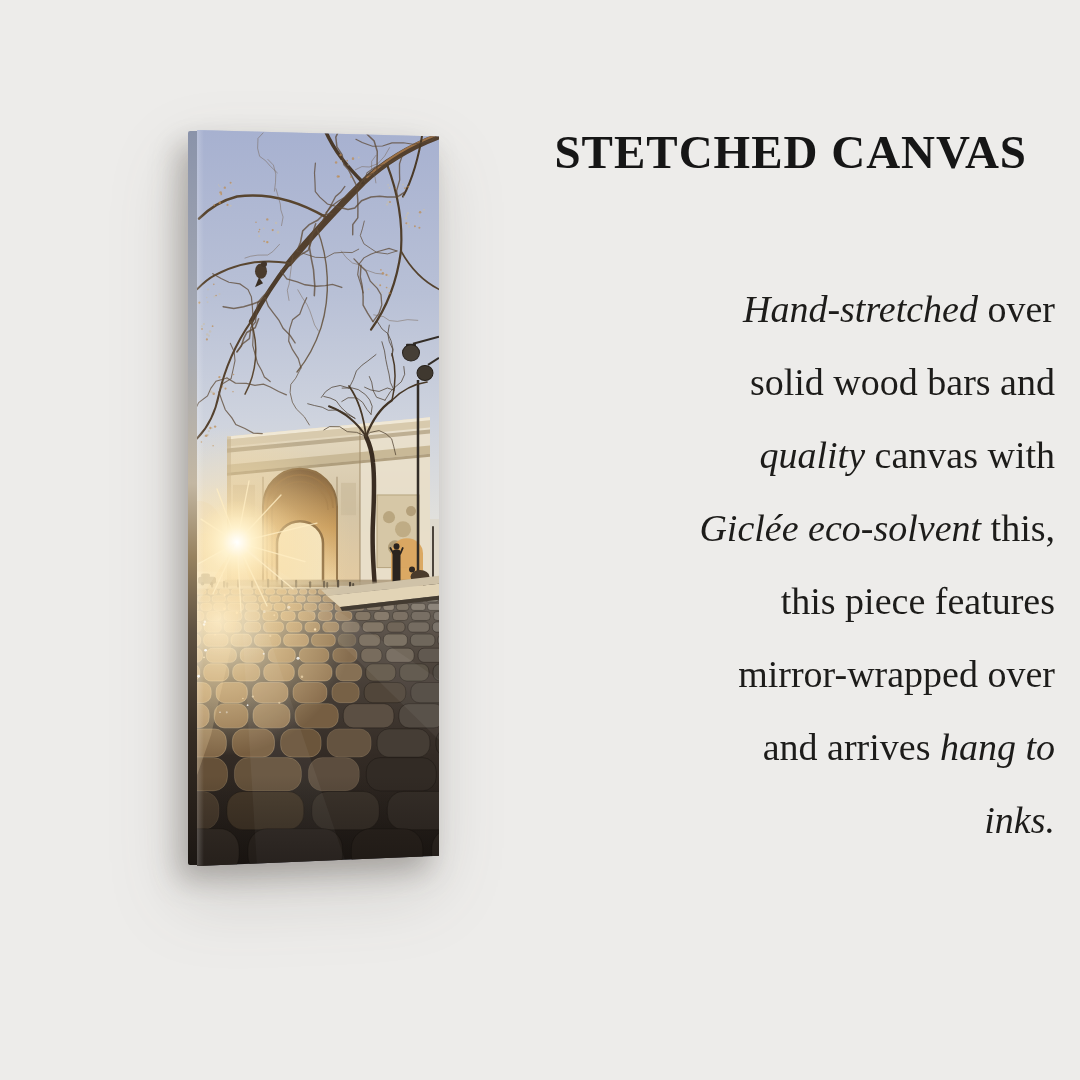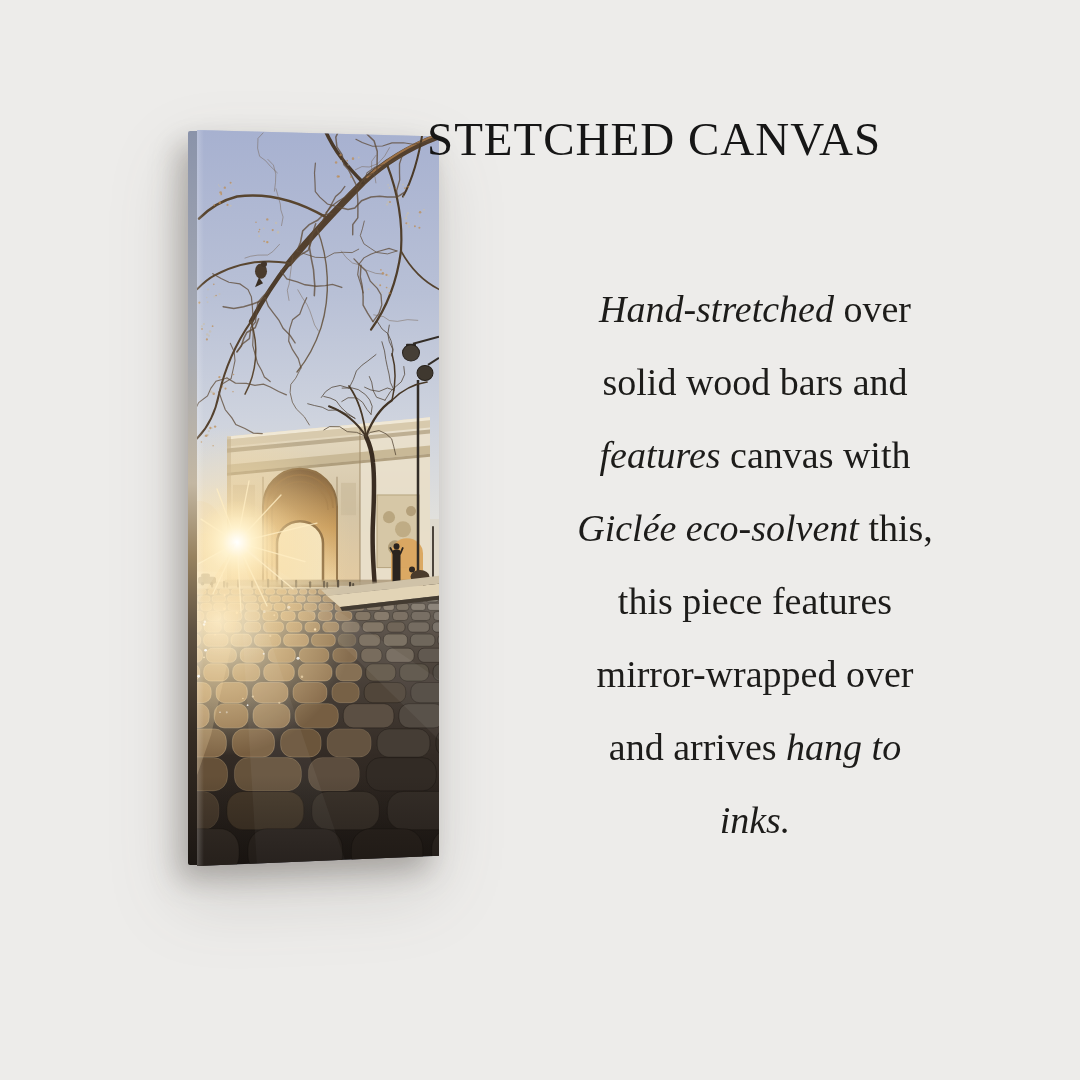--- a/index.html
+++ b/index.html
@@ -9,23 +9,23 @@
   
   .canvas-wrap{position:absolute;left:188px;top:130px;width:251px;height:736px;
     filter:drop-shadow(-10px 14px 14px rgba(60,54,48,.30)) drop-shadow(-4px 28px 34px rgba(60,54,48,.16));}
   .canvas-side{position:absolute;left:0;top:1px;width:9px;height:734px;border-radius:2px 0 0 2px;
     background:linear-gradient(180deg,#8a93aa 0%,#a8abb2 30%,#c3b7a2 48%,#97825f 58%,#5f5242 68%,#352c23 82%,#1c1713 100%);}
   .canvas-front{position:absolute;left:9px;top:0;width:242px;height:736px;
     clip-path:polygon(0 0,100% 0.9%,100% 98.6%,0 100%);background:#b7c0d6;}
   .canvas-front svg{display:block;width:100%;height:100%;}
 
   
-  .headline{position:absolute;left:427px;top:112px;width:600px;margin:0;text-align:left;
-    font-size:47px;font-weight:400;letter-spacing:1px;color:#161616;}
-  .desc{position:absolute;left:455px;top:273px;width:600px;text-align:center;
+  .headline{position:absolute;left:427px;top:125px;width:600px;margin:0;text-align:right;
+    font-size:47px;font-weight:700;letter-spacing:1px;color:#161616;}
+  .desc{position:absolute;left:455px;top:273px;width:600px;text-align:right;
     font-size:38px;line-height:73px;color:#1d1c1a;}
   .desc .it{font-style:italic;}
 </style>
 </head>
 <body>
 
 <div class="stage">
 
   <div class="canvas-wrap">
     <div class="canvas-side"></div>
@@ -576,20 +576,20 @@
         <rect x="0" y="640" width="242" height="90" fill="url(#vigG)"></rect>
         <rect x="0" y="0" width="7" height="730" fill="url(#foldG)"></rect>
       </svg>
     </div>
   </div>
 
   <h1 class="headline">STETCHED CANVAS</h1>
   <div class="desc" id="desc">
       <div class="line"><span class="it">Hand-stretched</span><span> over</span></div>
       <div class="line"><span>solid wood bars and</span></div>
-      <div class="line"><span class="it">features</span><span> canvas with</span></div>
+      <div class="line"><span class="it">quality</span><span> canvas with</span></div>
       <div class="line"><span class="it">Giclée eco-solvent</span><span> this,</span></div>
       <div class="line"><span>this piece features</span></div>
       <div class="line"><span>mirror-wrapped over</span></div>
       <div class="line"><span>and arrives </span><span class="it">hang to</span></div>
       <div class="line"><span class="it">inks.</span></div>
     </div>
 </div>
 
 </body></html>

